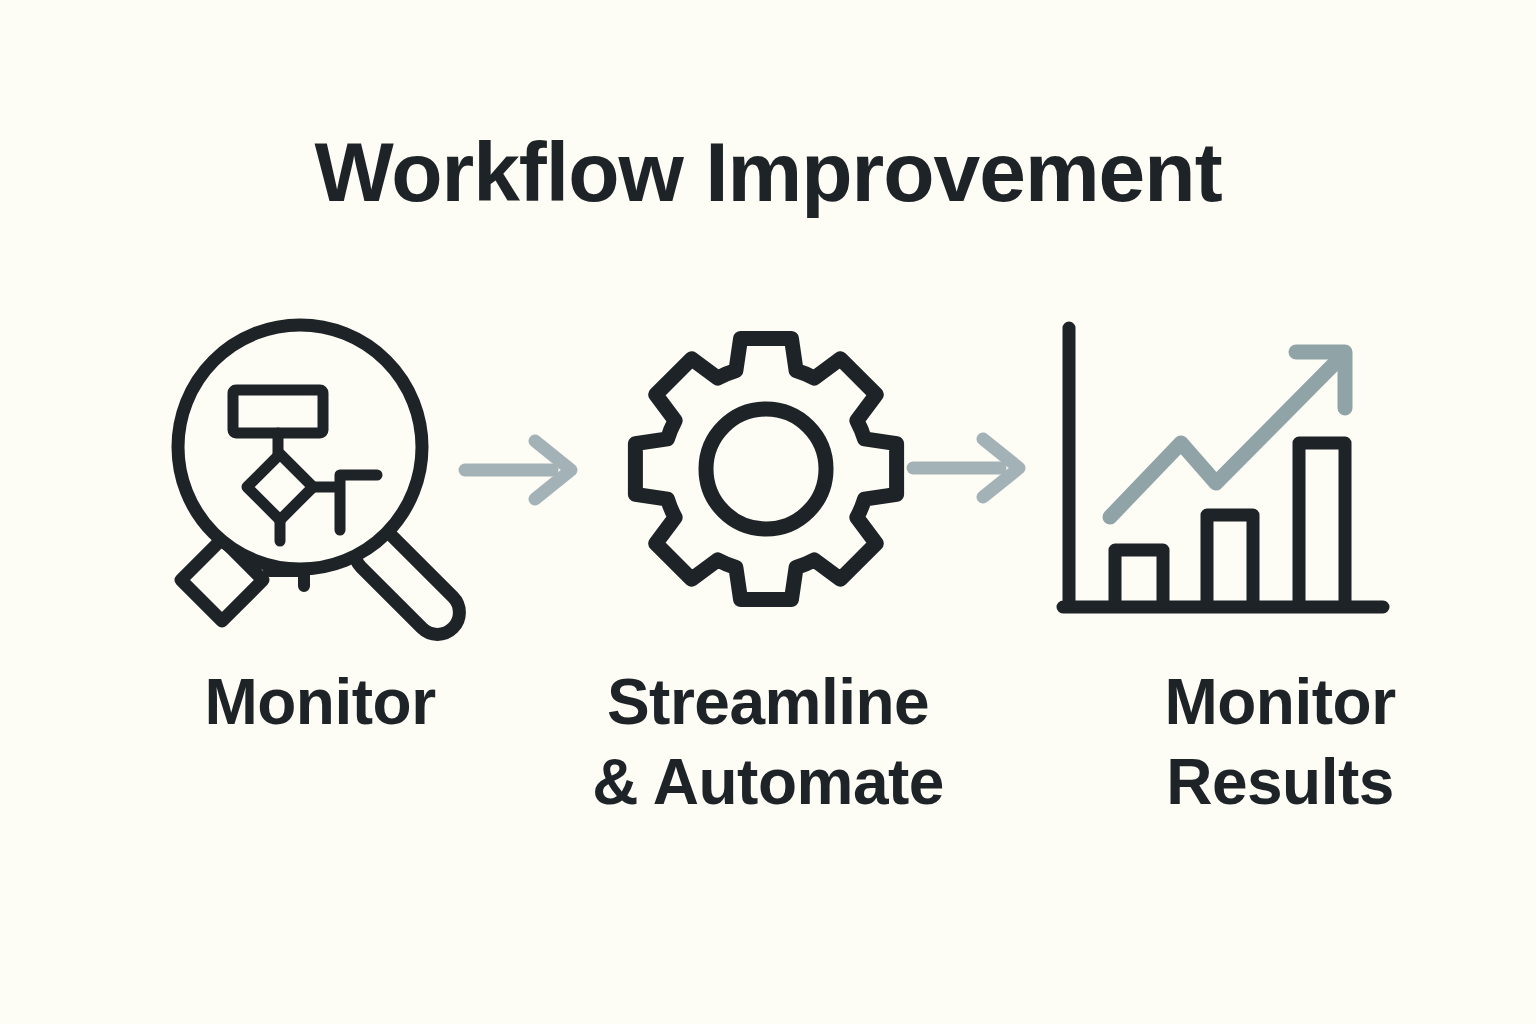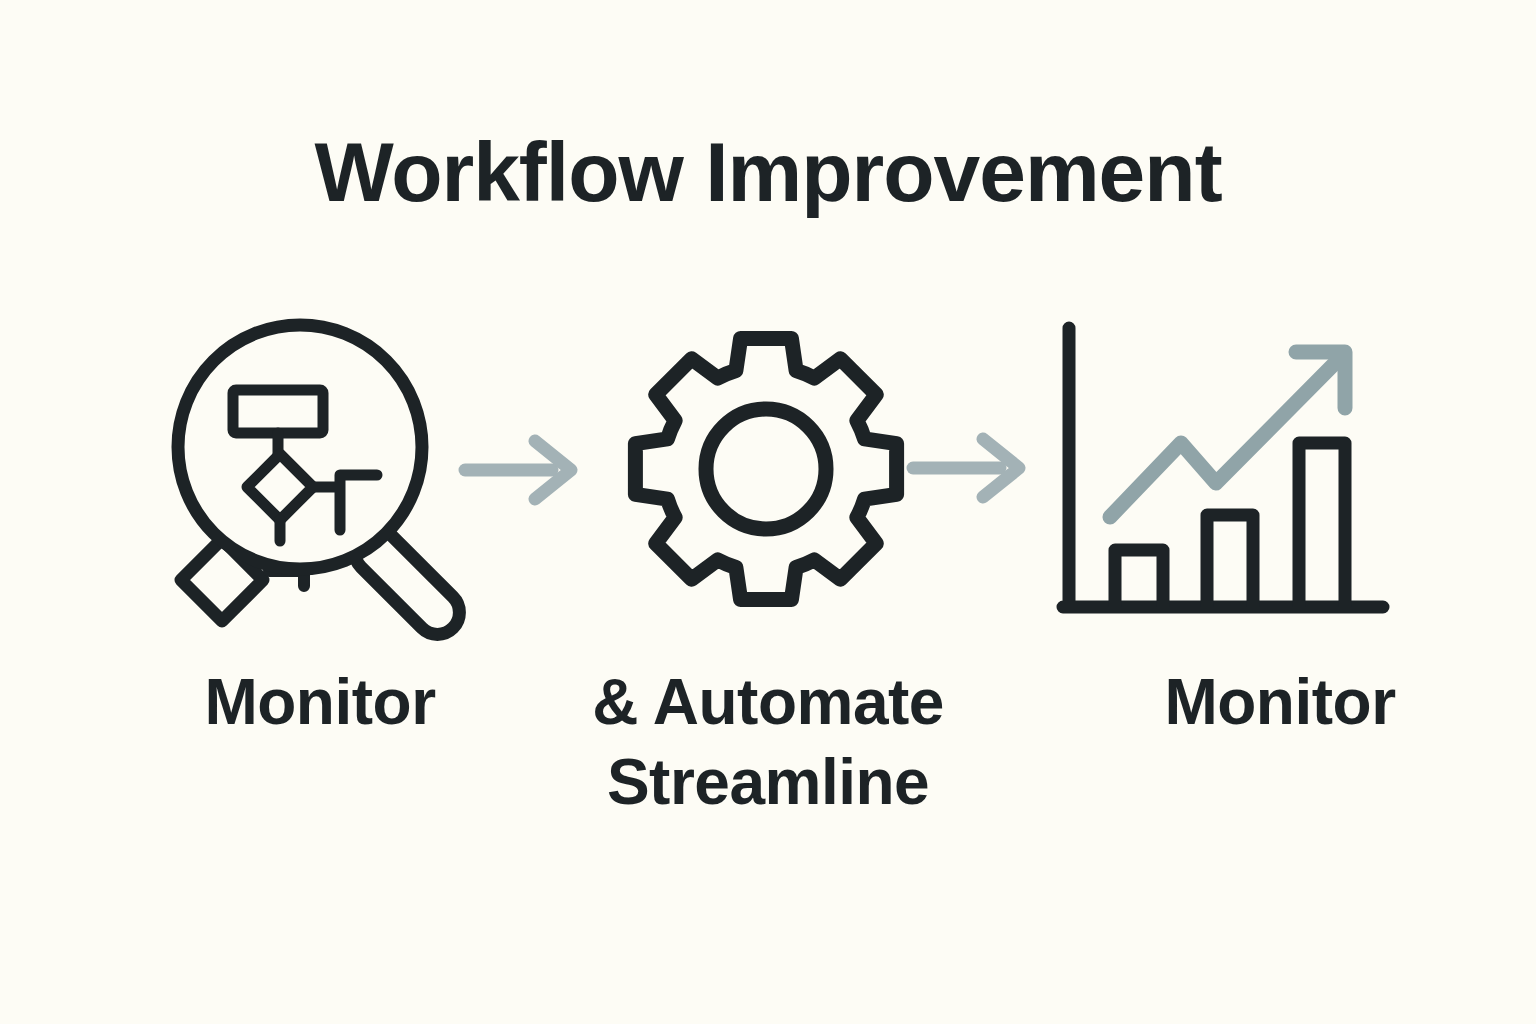--- a/index.html
+++ b/index.html
@@ -107,20 +107,21 @@
     <path d="M 16 12 V 291 M 10 291 H 330" stroke="var(--ink)" stroke-width="13" stroke-linecap="round"></path>
     <path d="M 62 291 V 234 H 110 V 291
              M 154 291 V 199 H 200 V 291
              M 246 291 V 127 H 292 V 291" stroke="var(--ink)" stroke-width="13" stroke-linejoin="round"></path>
   </svg>
 
   <div class="step-label label-assess">
     <span class="line">Monitor</span>
   </div>
   <div class="step-label label-streamline">
+    <span class="line">Streamline</span>
     <span class="line">&amp; Automate</span>
-    <span class="line">Streamline</span>
   </div>
   <div class="step-label label-monitor">
     <span class="line">Monitor</span>
+    <span class="line">Results</span>
   </div>
 
 </div>
 
 </body></html>

